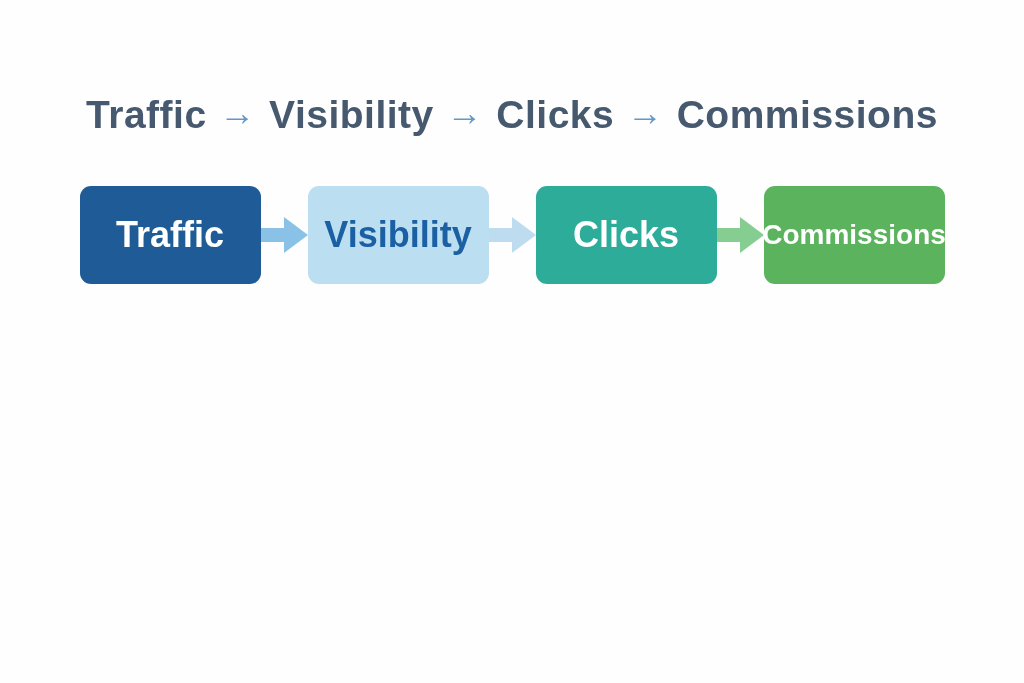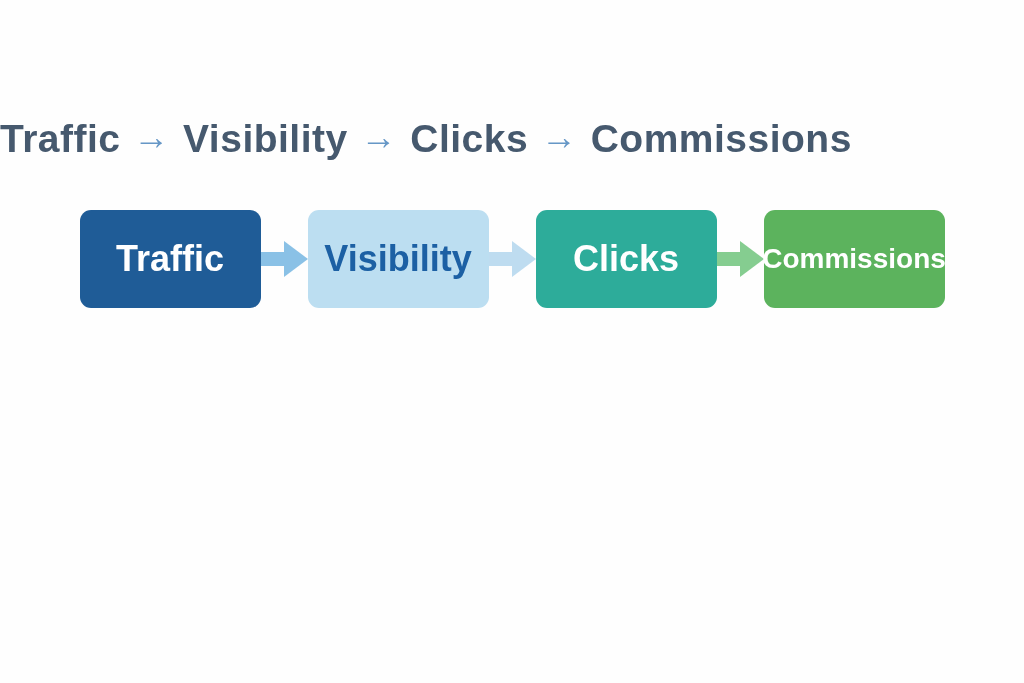--- a/index.html
+++ b/index.html
@@ -8,22 +8,23 @@
     background: #fefefe;
     font-family: "Liberation Sans", "DejaVu Sans", sans-serif;
   }
   .canvas {
     position: relative;
     width: 1024px;
     height: 683px;
   }
   
   .title-row {
-    margin-top: 116px;
+    margin-top: 92px;
     width: 100%;
+    text-align: center;
     font-size: 39px;
     font-weight: 700;
     line-height: 1.0;
     letter-spacing: 0.5px;
     white-space: nowrap;
   }
   .title-word { vertical-align: middle; }
   .title-arrow {
     display: inline-block;
     vertical-align: middle;

